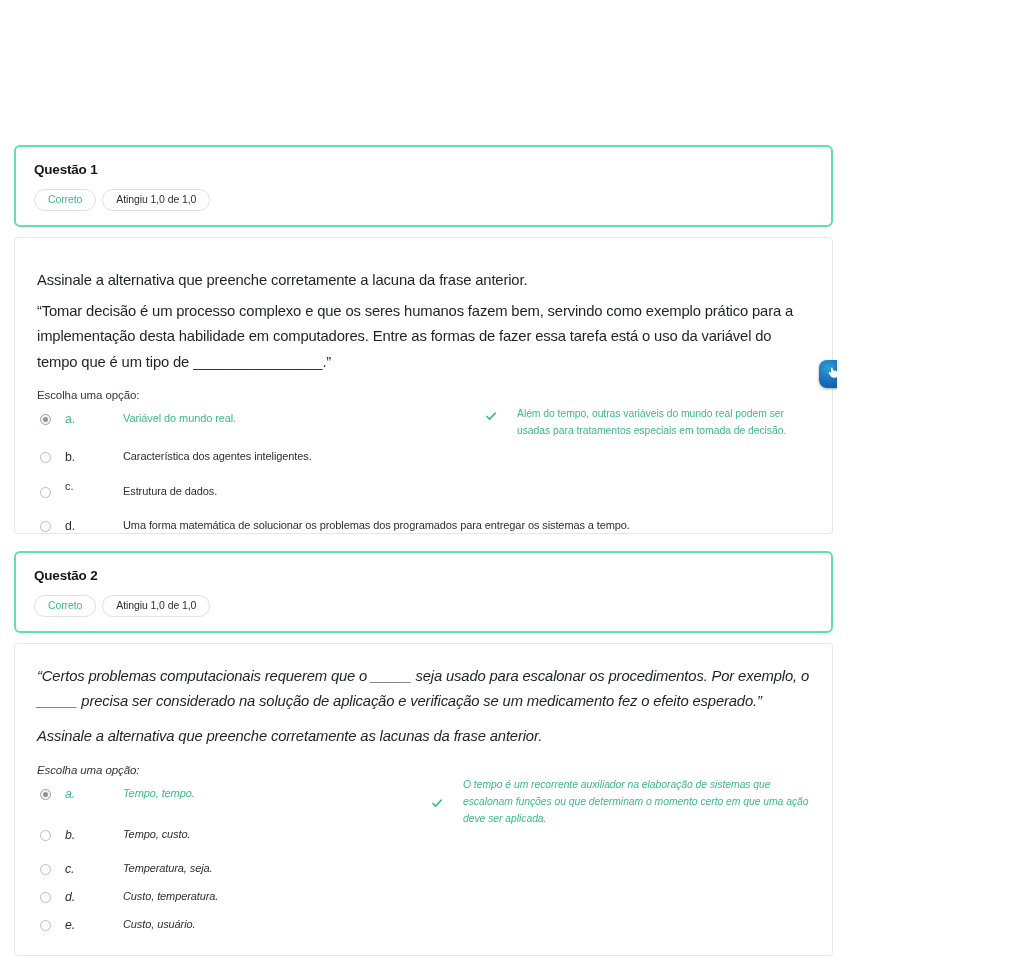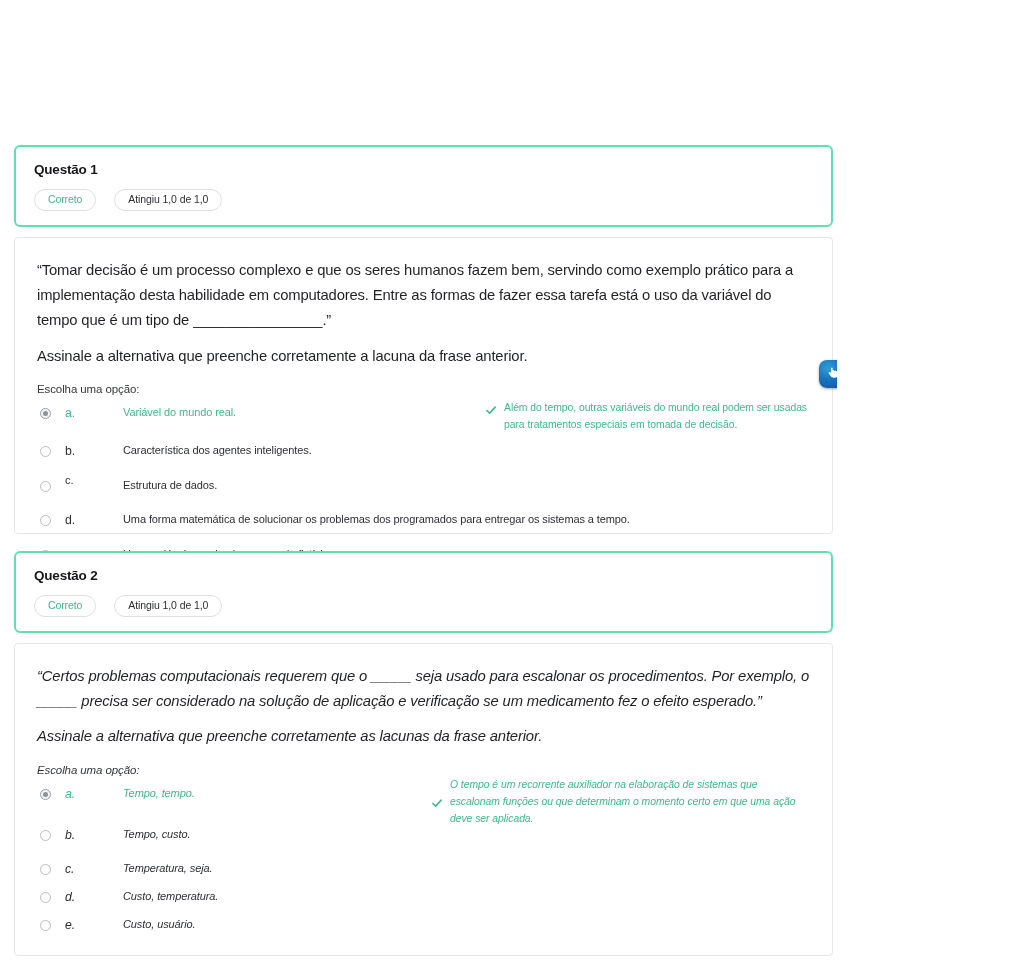--- a/index.html
+++ b/index.html
@@ -30,21 +30,21 @@
     padding: 16px 18px 14px 18px;
   }
   .q-title {
     font-size: 13.5px;
     font-weight: bold;
     color: #16171a;
     letter-spacing: -0.2px;
     margin: 0 0 12px 0;
     line-height: 1;
   }
-  .badge-row { display: flex; gap: 18px; align-items: center; }
+  .badge-row { display: flex; gap: 6px; align-items: center; }
   .badge {
     display: inline-flex;
     align-items: center;
     justify-content: center;
     border: 1px solid #dfe1e6;
     border-radius: 999px;
     background: #ffffff;
     font-size: 10.5px;
     line-height: 1;
     height: 22px;
@@ -137,21 +137,21 @@
     font-size: 11px;
     position: relative;
     top: -5px;
   }
 
   
   .feedback {
     position: absolute;
     display: flex;
     align-items: flex-start;
-    gap: 7px;
+    gap: 20px;
   }
   .check-icon {
     flex: 0 0 auto;
     width: 12px;
     height: 12px;
     color: #3dba8a;
     margin-top: 4px;
   }
   .check-icon svg { display: block; width: 12px; height: 12px; }
   .feedback-text {
@@ -186,22 +186,22 @@
     <div class="q-header">
       <div class="q-title">Questão 1</div>
       <div class="badge-row">
         <span class="badge state">Correto</span>
         <span class="badge grade">Atingiu 1,0 de 1,0</span>
       </div>
     </div>
 
     <div class="q-body" style="margin-top:10px; height:297px;">
 
+      <p class="qtext second">Assinale a alternativa que preenche corretamente a lacuna da frase anterior.</p>
       <p class="qtext">“Tomar decisão é um processo complexo e que os seres humanos fazem bem, servindo como exemplo prático para a implementação desta habilidade em computadores. Entre as formas de fazer essa tarefa está o uso da variável do tempo que é um tipo de ________________.”</p>
-      <p class="qtext second">Assinale a alternativa que preenche corretamente a lacuna da frase anterior.</p>
       <div class="prompt-label">Escolha uma opção:</div>
 
       <div class="answer-area">
         <div class="answers wide">
 
           <div class="opt correct">
             <span class="radio checked"></span>
             <span class="opt-letter">a.</span>
             <span class="opt-text">Variável do mundo real.</span>
           </div>

